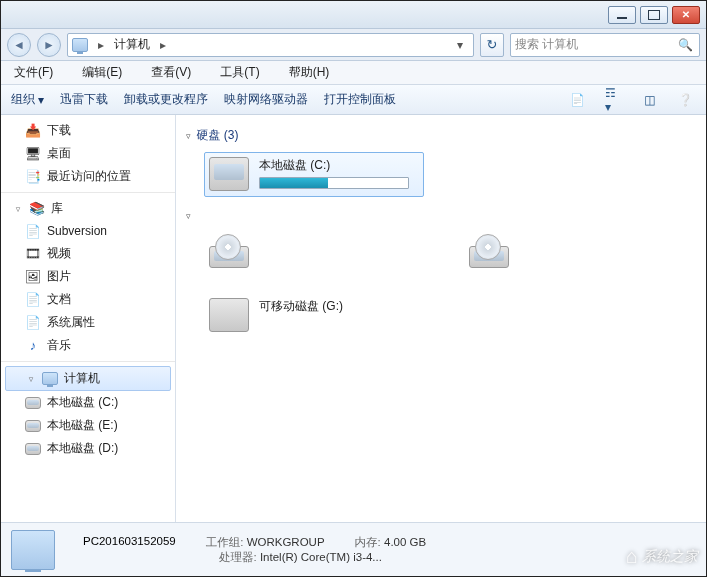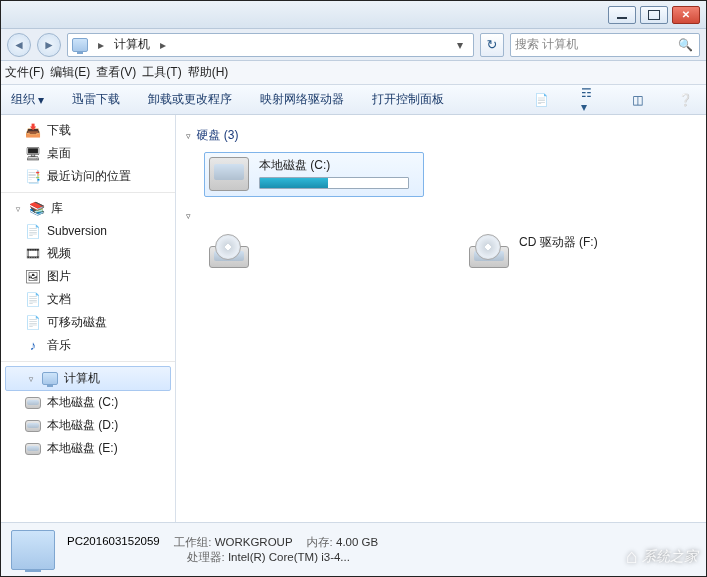--- a/index.html
+++ b/index.html
@@ -17,25 +17,25 @@
 .addrrow { height: 32px; display:flex; align-items:center; padding: 3px 6px; gap:6px; background:#e8eef6; border-bottom:1px solid #c0cede;}
 .nav-circ { width:24px; height:24px; border-radius:50%; background: radial-gradient(#eef5fc,#cfe0f2); border:1px solid #9fb6cf; display:flex; align-items:center; justify-content:center; color:#5a7494; font-size:12px; cursor:pointer;}
 .addr { flex:1; height:24px; border:1px solid #9fb6cf; background:#fff; border-radius:2px; display:flex; align-items:center; padding:0 4px; gap:4px; font-size:12px; color:#222;}
 .addr .ic{width:16px;height:16px; display:flex;align-items:center;justify-content:center;}
 .addr .chev{width:18px; text-align:center; color:#555;}
 .refresh-btn{width:24px;height:24px;border:1px solid #9fb6cf;background:linear-gradient(#fff,#e6eef8);border-radius:2px;display:flex;align-items:center;justify-content:center;color:#2a5a8a;font-size:13px;cursor:pointer;}
 .search { width:190px; height:24px; border:1px solid #9fb6cf; background:#fff; border-radius:2px; display:flex; align-items:center; padding:0 4px; font-size:12px; color:#888; position:relative;}
 .search .mag{position:absolute; right:6px; color:#2a5a8a;}
 
 
-.menubar { height: 24px; display:flex; align-items:center; gap:6px; padding: 0 4px; font-size:12px; color:#222; background:#f4f7fb; border-bottom:1px solid #d0dae6;}
+.menubar { height: 24px; display:flex; align-items:center; gap:29px; padding: 0 13px; font-size:12px; color:#222; background:#f4f7fb; border-bottom:1px solid #d0dae6;}
 .menubar > div{cursor:pointer;}
 
 
-.toolbar { height: 30px; display:flex; align-items:center; gap:28px; padding: 0 10px; font-size:12px; color:#1a3a6a; background:linear-gradient(#f7fbff,#e6eef8); border-bottom:1px solid #c8d4e2;}
+.toolbar { height: 30px; display:flex; align-items:center; gap:16px; padding: 0 10px; font-size:12px; color:#1a3a6a; background:linear-gradient(#f7fbff,#e6eef8); border-bottom:1px solid #c8d4e2;}
 .toolbar .tbtn{display:flex;align-items:center;gap:3px;cursor:pointer;}
 .toolbar .spacer{flex:1;}
 .toolbar .iconbtn{width:20px;height:20px;display:flex;align-items:center;justify-content:center;border:1px solid transparent;border-radius:2px;cursor:pointer;color:#2a5a8a;}
 
 
 .bodysplit{ display:flex; height: calc(577px - 28px - 32px - 24px - 30px - 54px - 2px);}
 .sidebar{ width:175px; border-right:1px solid #d8e0ea; overflow-y:auto; font-size:12px; color:#222; background:#fff; padding-top:4px;}
 .sidebar .item{ display:flex; align-items:center; gap:6px; padding:3px 6px 3px 24px; cursor:pointer; white-space:nowrap;}
 .sidebar .group{ padding-left:12px; font-weight:normal;}
 .sidebar .item.sel{ background:linear-gradient(#eaf3ff,#d6e8ff); border:1px solid #a8c8f0; border-radius:2px; margin:0 4px; padding-left:20px;}
@@ -49,23 +49,23 @@
 .drive-row{display:flex;flex-wrap:wrap;gap:20px 40px; margin-left:18px; margin-bottom:14px;}
 .drive{ display:flex; gap:10px; width:220px; padding:4px; border:1px solid transparent; border-radius:2px; cursor:pointer;}
 .drive.sel{ border:1px solid #7fb4ea; background:linear-gradient(#f3f9ff,#e3f0ff);}
 .drive .dicon{width:40px;height:34px;flex-shrink:0;}
 .drive .dlabel{font-size:12px;color:#222;}
 .drive .bar{width:150px;height:12px;border:1px solid #9ab;border-radius:1px;background:#fff;margin:3px 0;overflow:hidden;}
 .drive .bar .fill{height:100%;background:linear-gradient(#2fb8d8,#1a8fb0);}
 .drive .sub{font-size:11px;color:#666;}
 
 
-.details{ height:54px; border-top:1px solid #d0dae6; background:#f2f6fb; display:flex; align-items:center; padding:4px 10px; gap:12px; font-size:11.5px; color:#333;}
+.details{ height:54px; border-top:1px solid #d0dae6; background:#f2f6fb; display:flex; align-items:center; padding:4px 10px; gap:28px; font-size:11.5px; color:#333;}
 .details .dicon{width:44px;height:40px;}
-.details .lab{color:#666;}
+.details .lab{color:#666;margin-left:16px;}
 
 
 .svg-computer{background:linear-gradient(#cde4fa,#a8c8ea);border:1px solid #7fa6d0;border-radius:2px;position:relative;}
 .svg-computer::after{content:"";position:absolute;bottom:-3px;left:30%;width:40%;height:3px;background:#7fa6d0;}
 .svg-hdd{background:linear-gradient(#e8e8e8,#c8c8c8);border:1px solid #999;border-radius:3px;position:relative;}
 .svg-hdd::after{content:"";position:absolute;top:20%;left:10%;right:10%;height:50%;background:linear-gradient(#d0e0f0,#b0c0d0);border-radius:2px;}
 .svg-cd{background:radial-gradient(circle,#fff 15%,#d0d8e0 16%,#e8eef5 60%,#c8d0d8);border:1px solid #aaa;border-radius:50%;}
 .svg-rem{background:linear-gradient(#e8e8e8,#c8c8c8);border:1px solid #999;border-radius:3px;}
 .svg-folder{background:linear-gradient(#ffe9a8,#f5c94a);border:1px solid #d0a030;border-radius:2px;}
 .col-blue{color:#2a6ac0;}
@@ -160,43 +160,43 @@
     <div class="item">
         <span class="ic">🖼</span>
         <span>图片</span>
       </div>
     <div class="item">
         <span class="ic">📄</span>
         <span>文档</span>
       </div>
     <div class="item">
         <span class="ic">📄</span>
-        <span>可移动磁盘</span>
+        <span>系统属性</span>
       </div>
     <div class="item">
         <span class="ic col-blue">♪</span>
         <span>音乐</span>
       </div>
     <hr>
     <div class="item group sel">
         <span class="expand">▿</span>
         <span class="ic svg-computer" style="width:16px;height:13px"></span>
         <span>计算机</span>
       </div>
     <div class="item">
         <span class="ic svg-hdd" style="width:16px;height:12px"></span>
         <span>本地磁盘 (C:)</span>
       </div>
     <div class="item">
         <span class="ic svg-hdd" style="width:16px;height:12px"></span>
+        <span>本地磁盘 (E:)</span>
+      </div>
+    <div class="item">
+        <span class="ic svg-hdd" style="width:16px;height:12px"></span>
         <span>本地磁盘 (D:)</span>
-      </div>
-    <div class="item">
-        <span class="ic svg-hdd" style="width:16px;height:12px"></span>
-        <span>本地磁盘 (E:)</span>
       </div>
   </div>
 
   <div class="mainpane">
     <div class="group-h">
         <span class="tri">▿</span>
         <span>硬盘 (3)</span>
       </div>
     <div class="drive-row">
       <div class="drive sel">
@@ -218,21 +218,24 @@
         <div class="dicon" style="position:relative">
             <div class="svg-hdd" style="width:40px;height:22px;position:absolute;bottom:0"></div>
             <div class="svg-cd" style="width:26px;height:26px;position:absolute;top:0;left:6px"></div>
           </div>
       </div>
       <div class="drive">
         <div class="dicon" style="position:relative">
             <div class="svg-hdd" style="width:40px;height:22px;position:absolute;bottom:0"></div>
             <div class="svg-cd" style="width:26px;height:26px;position:absolute;top:0;left:6px"></div>
           </div>
-        <div class="dlabel">CD 驱动器 (F:)</div>
+      </div>
+      <div class="drive">
+        <div class="dicon svg-rem"></div>
+        <div class="dlabel">可移动磁盘 (G:)</div>
       </div>
     </div>
   </div>
 </div>
 
 <div class="details">
   <div class="dicon svg-computer"></div>
   <div>
     <div style="display:flex;gap:14px;">
       <span style="color:#000">PC201603152059</span>

